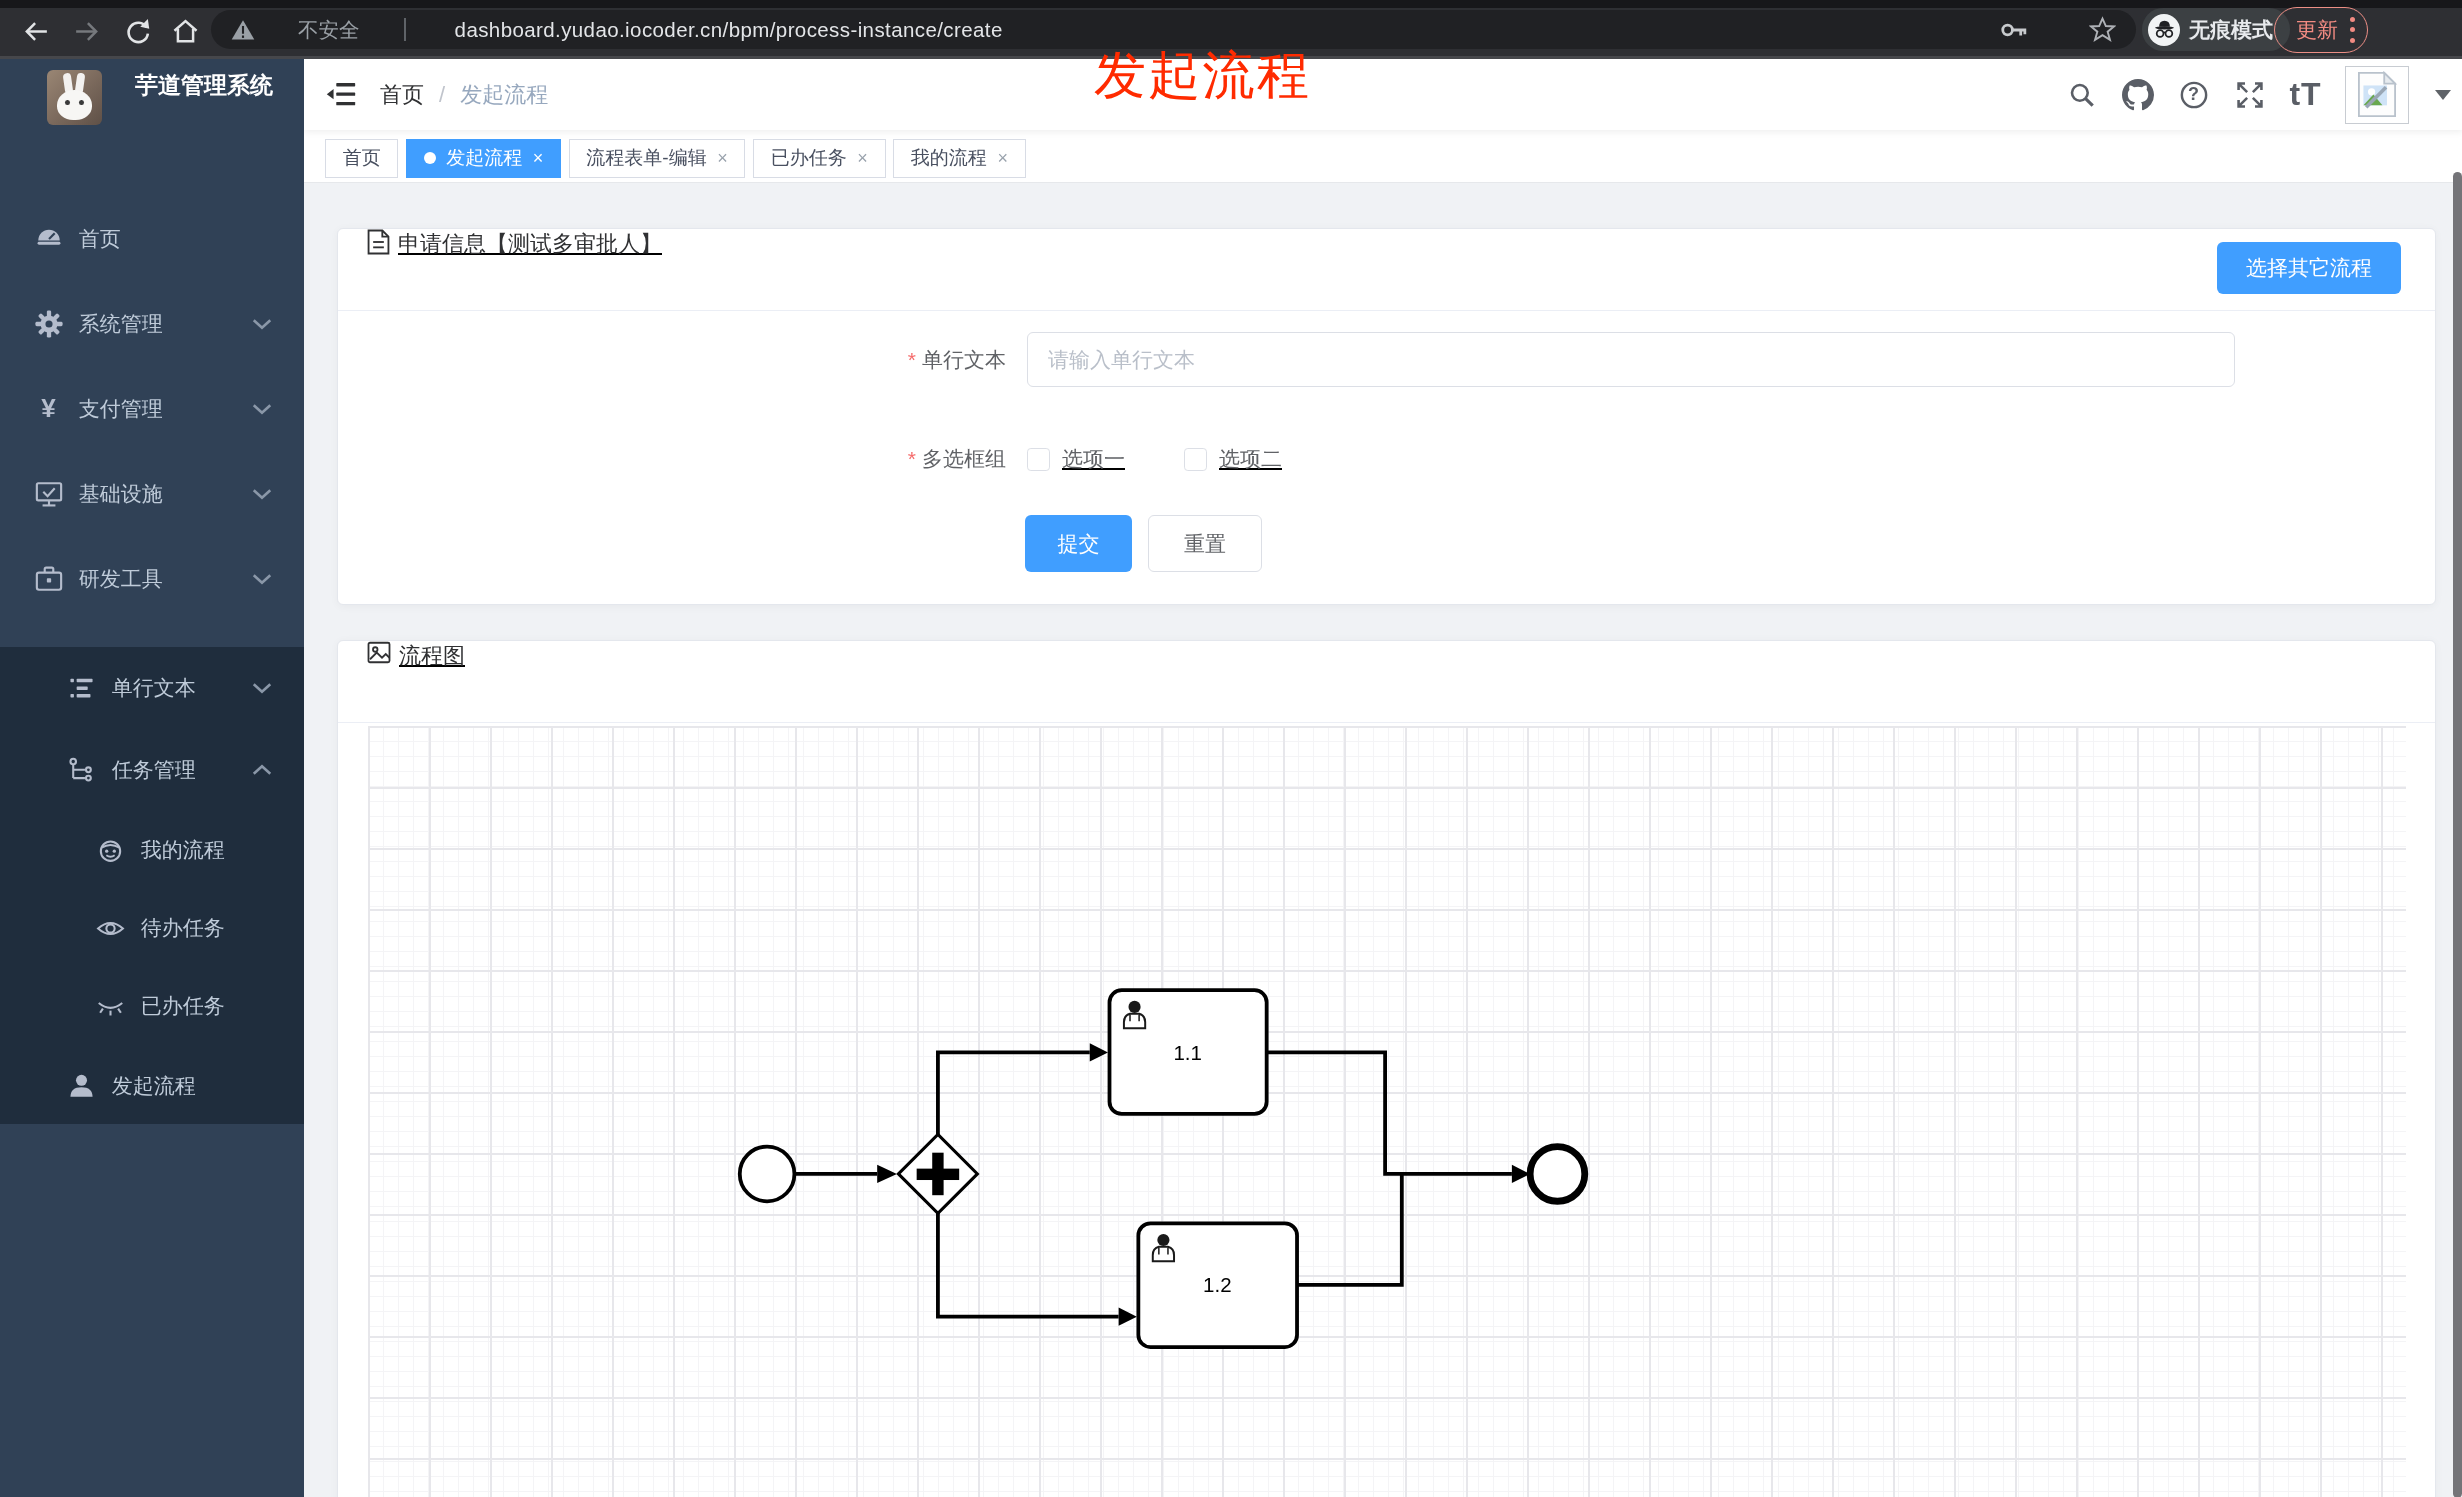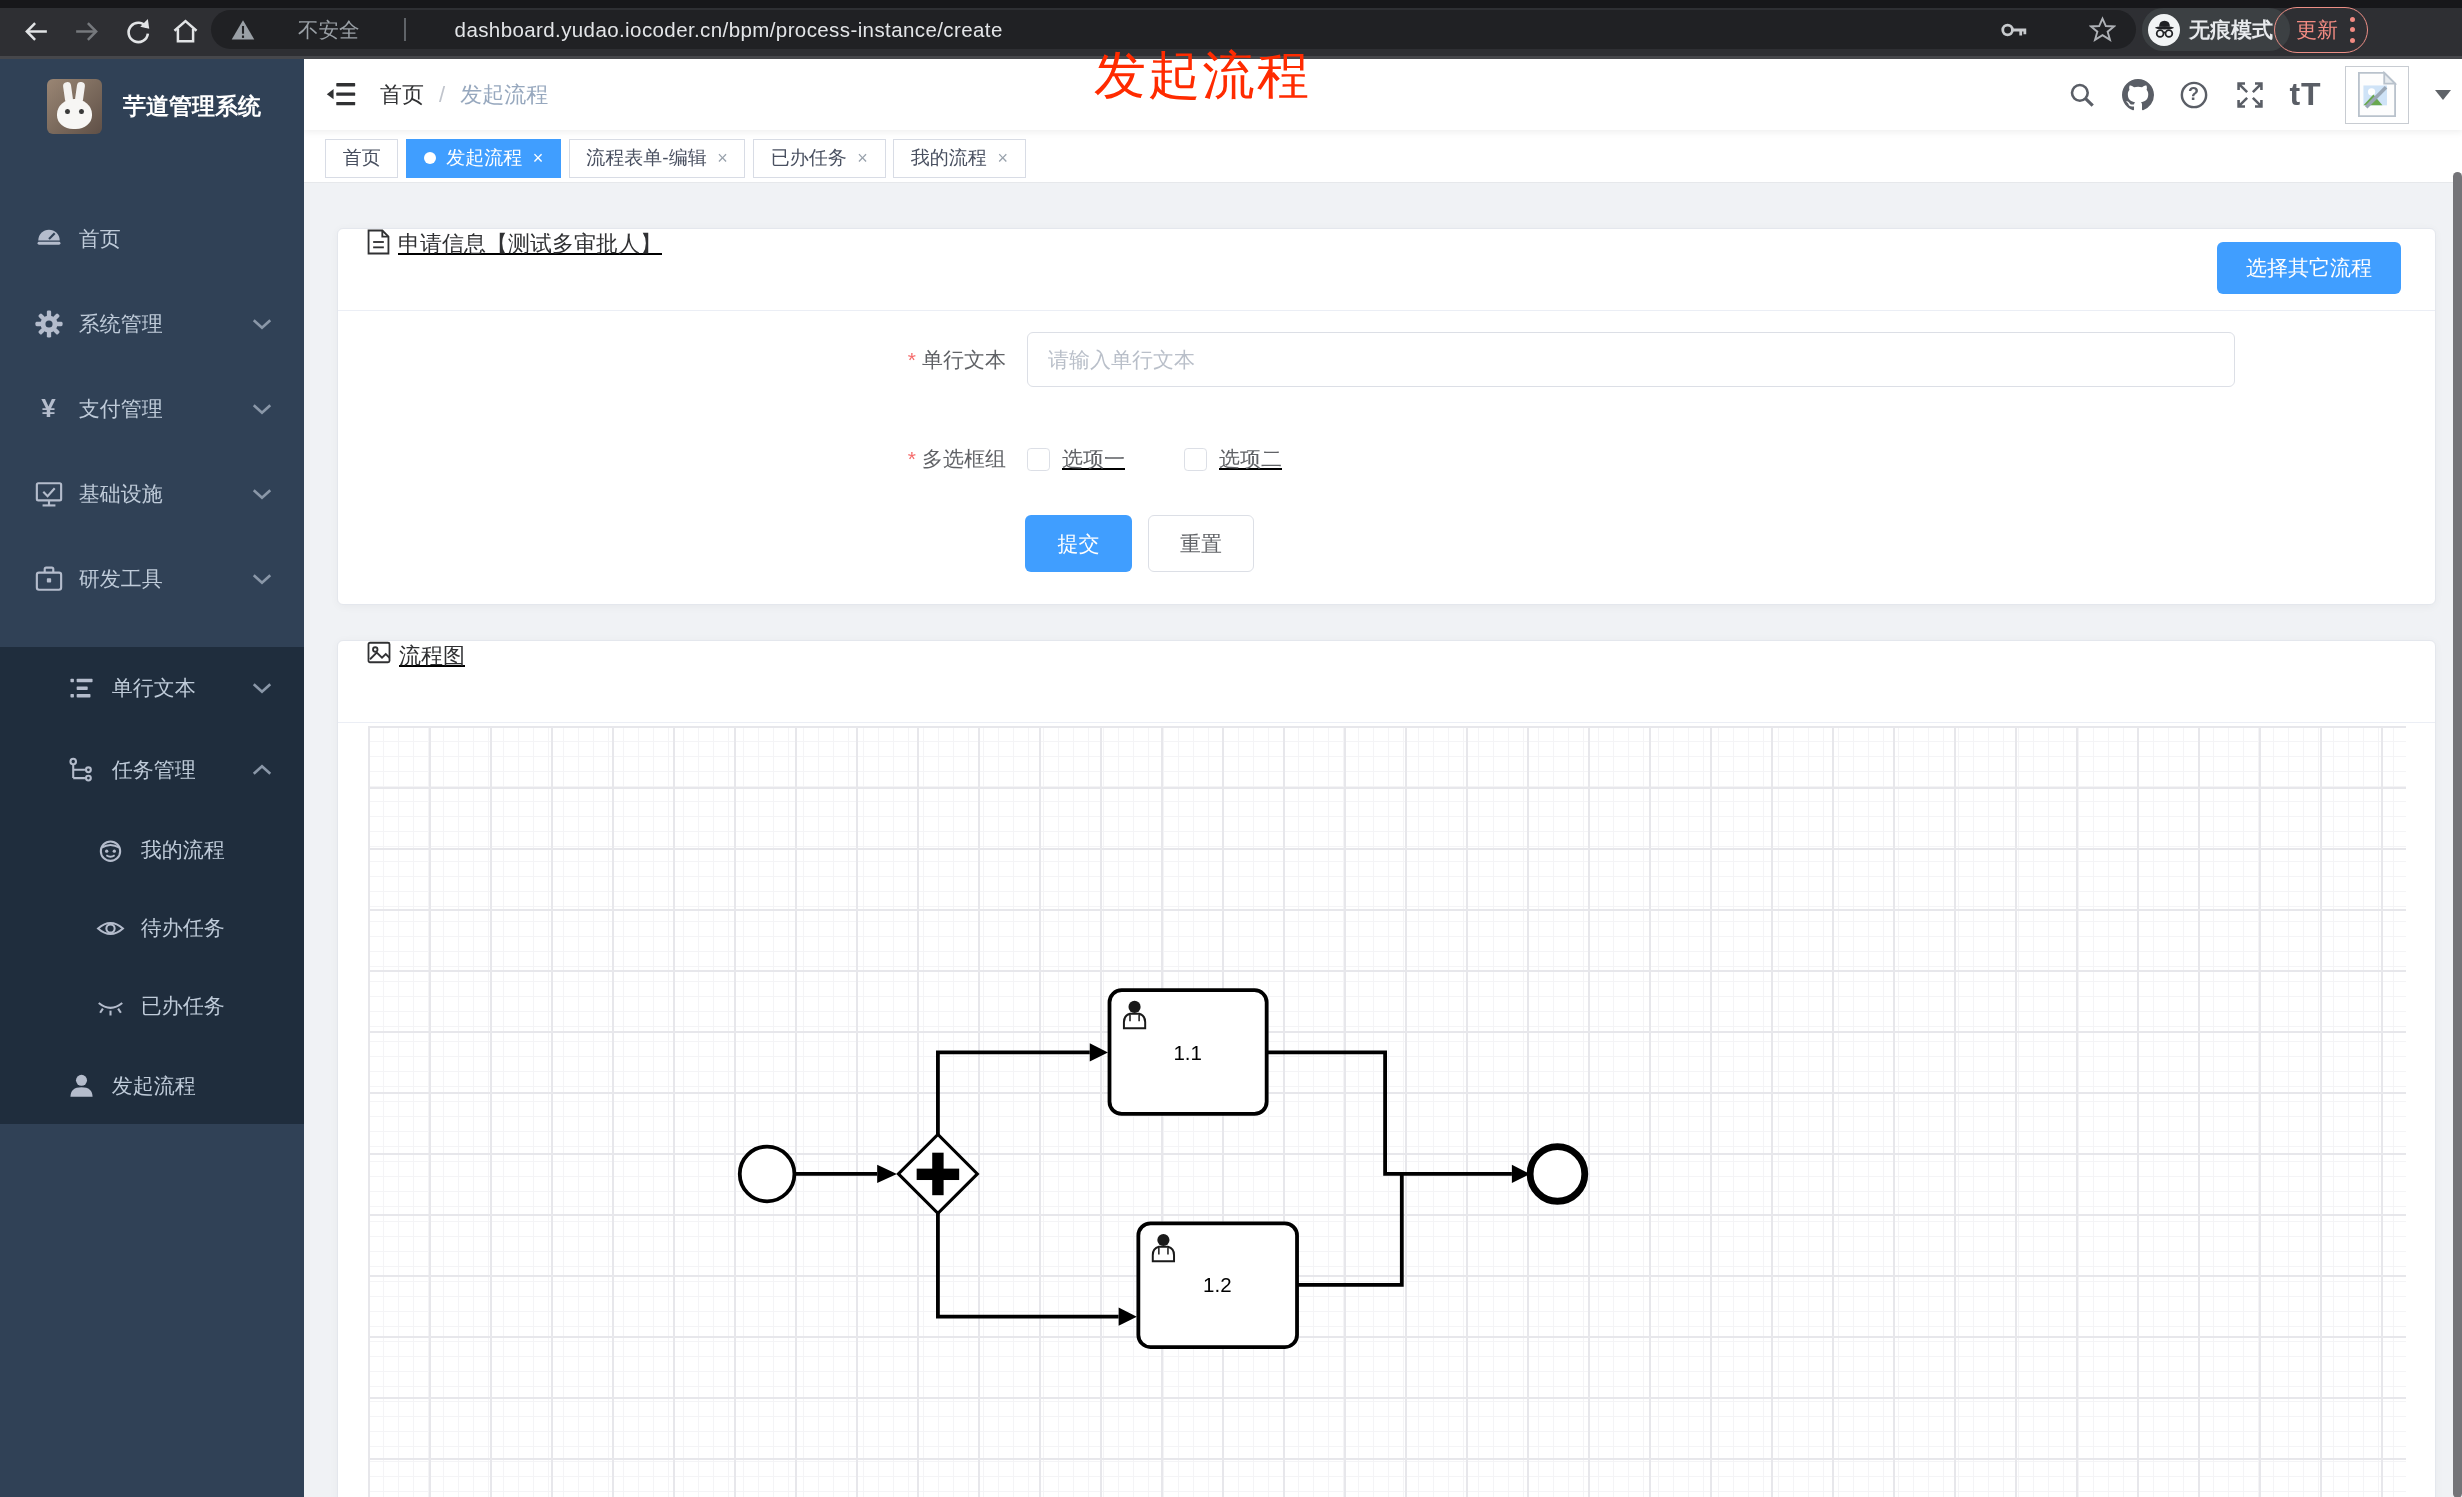--- a/index.html
+++ b/index.html
@@ -23,21 +23,21 @@
   #incognito-chip .circ { width:32px; height:32px; border-radius:50%; background:#f1f3f4; display:flex; align-items:center; justify-content:center; }
   #incognito-label { color:#e8eaed; font-size:21px; font-weight:bold; }
   #update-pill { left:2274px; top:6.8px; height:46px; border-radius:23px; border:1.5px solid #ec8e85;
                  display:flex; align-items:center; padding:0 12px 0 21px; gap:12px; }
   #update-label { color:#f28b82; font-size:21px; }
   .kebab { display:flex; flex-direction:column; gap:5.3px; }
   .kebab i { width:5.3px; height:5.3px; border-radius:50%; background:#f28b82; }
 
   
   #sidebar { left:0; top:59px; width:304px; height:1439px; background:#304156; z-index:10; }
-  #logo-row { left:0; top:10.6px; width:304px; height:73px; display:flex; align-items:center; padding-left:47px; gap:21px; }
+  #logo-row { left:0; top:10.6px; width:304px; height:73px; display:flex; padding-left:47px; gap:33px; }
   #logo-img { width:55px; height:55px; border-radius:6px; background:linear-gradient(135deg,#9a8674,#5f5047); position:relative; overflow:hidden; flex:0 0 auto; }
   #logo-img .ear { position:absolute; width:8.4px; height:21px; border-radius:4.6px; background:#f3f1ef; top:3px; }
   #logo-img .ear.l { left:16.7px; transform:rotate(-8deg); }
   #logo-img .ear.r { left:29px; transform:rotate(8deg); }
   #logo-img .head { position:absolute; width:35px; height:30px; border-radius:50% 50% 46% 46%; background:#f7f6f4; left:10px; top:20px; }
   #logo-img .eye { position:absolute; width:4.6px; height:5.3px; border-radius:50%; background:#3a3a3a; top:30px; }
   #logo-img .eye.l { left:18px; } #logo-img .eye.r { left:32px; }
   #sidebar-title { color:#fff; font-size:23px; font-weight:bold; white-space:nowrap; }
   .menu-item { left:0; width:304px; display:flex; align-items:center; color:#bfcbd9; font-size:21px; cursor:pointer; }
   .menu-item .mi-icon { width:33px; display:flex; justify-content:center; margin-right:13.7px; flex:0 0 auto; }
@@ -89,21 +89,21 @@
   .req { color:#f56c6c; margin-right:6px; font-size:21px; }
   #text-input { position:absolute; left:689px; top:103px; width:1208px; height:55px; border:1.5px solid #dcdfe6; border-radius:6px;
                 font-size:21px; color:#303133; padding:0 20px; outline:none; font-family:inherit; }
   #text-input::placeholder { color:#b9bfc9; }
   #checkbox-row { position:absolute; left:689px; top:207px; height:46px; display:flex; align-items:center;text-decoration:underline; }
   .cbox { width:23px; height:23px; border:1.5px solid #dcdfe6; border-radius:3.8px; background:#fff; flex:0 0 auto; }
   .cbox-label { font-size:21px; color:#606266; margin-left:12px; }
   .cb2 { margin-left:59px; }
   #submit-btn { position:absolute; left:687px; top:286px; width:107px; height:57px; background:#409eff; color:#fff;
                 border:none; border-radius:6px; font-size:21px; cursor:pointer; }
-  #reset-btn { position:absolute; left:810px; top:286px; width:106px; height:57px; background:#fff; color:#606266;
+  #reset-btn { position:absolute; left:810px; top:286px; width:114px; height:57px; background:#fff; color:#606266;
                border:1.5px solid #dcdfe6; border-radius:6px; font-size:21px; cursor:pointer; }
 
   
   #bpmn-canvas { position:absolute; left:30px; top:85px; width:2038px; height:864px; background-color:#fff;
     background-image:
       linear-gradient(#e7e7eb 1.5px, transparent 1.5px),
       linear-gradient(90deg, #e7e7eb 1.5px, transparent 1.5px),
       linear-gradient(#f4f4f6 0.8px, transparent 0.8px),
       linear-gradient(90deg, #f4f4f6 0.8px, transparent 0.8px);
     background-size:61px 61px, 61px 61px, 15px 15px, 15px 15px; }

